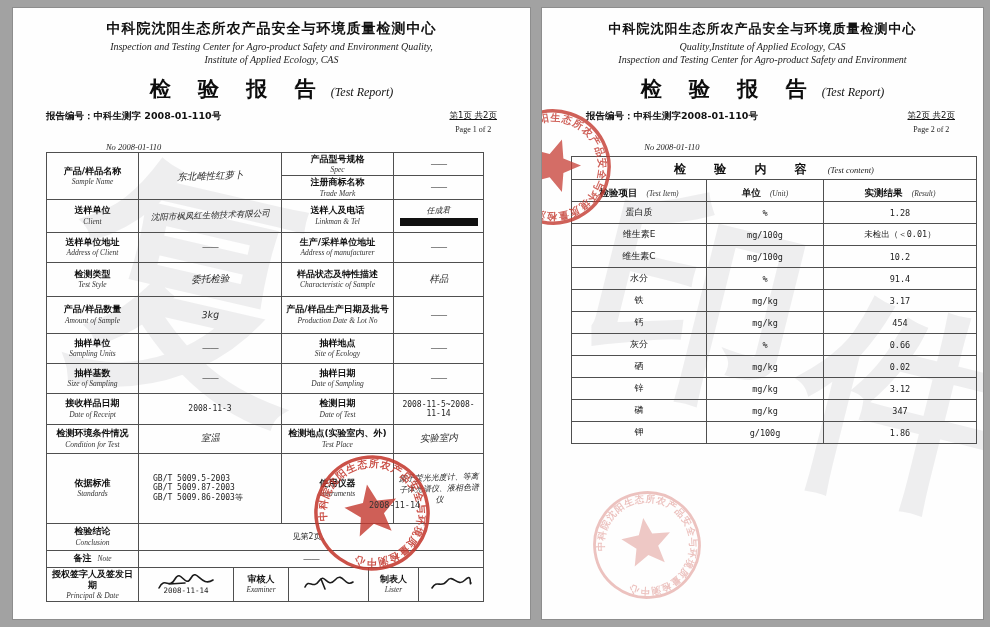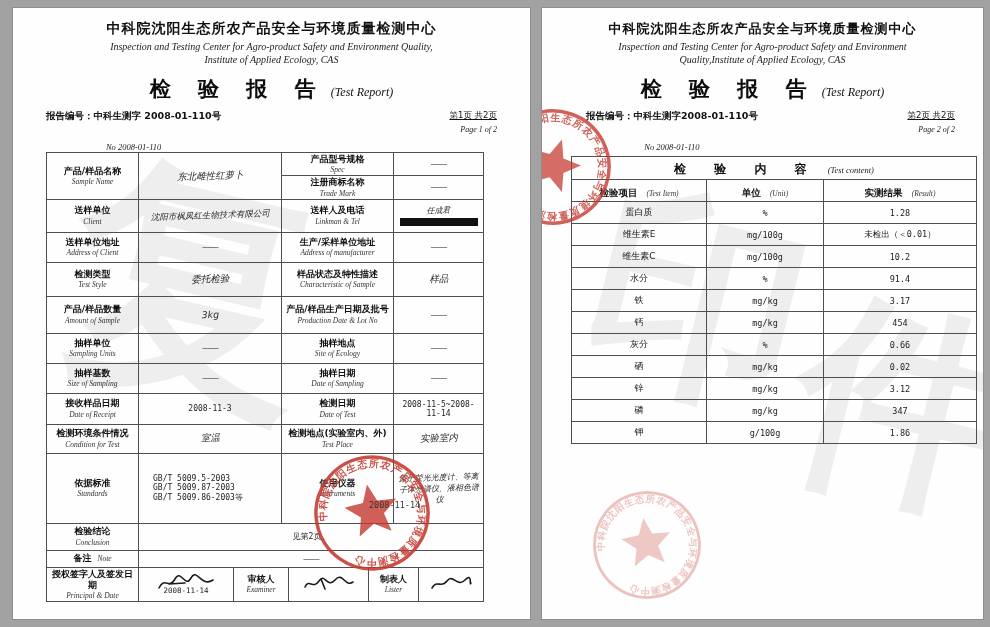--- a/index.html
+++ b/index.html
@@ -20,21 +20,21 @@
   
   .hd{text-align:center;padding-top:12px;position:relative;z-index:2;}
   .org-zh{font-size:14px;font-weight:bold;letter-spacing:1px;color:#111;}
   .org-en{font-size:10px;font-style:italic;font-family:"Liberation Serif",serif;color:#222;line-height:1.25;margin-top:3px;}
   .big-title{margin-top:9px;font-size:21px;font-weight:bold;letter-spacing:10px;color:#0d0d0d;display:inline-block;}
   .big-title-en{font-size:12px;font-weight:normal;font-style:italic;font-family:"Liberation Serif",serif;letter-spacing:0;color:#111;}
   .repline{display:flex;justify-content:space-between;align-items:flex-start;margin:7px 33px 0 33px;position:relative;z-index:2;}
   .rep-no-zh{font-size:9.5px;font-weight:bold;color:#111;text-align:left;}
   .rep-no-en{font-size:8.5px;font-style:italic;font-family:"Liberation Serif",serif;color:#222;margin-top:19px;text-align:center;}
   .pg-zh{font-size:8.5px;color:#111;text-align:right;text-decoration:underline;}
-  .pg-en{font-size:8px;font-style:italic;font-family:"Liberation Serif",serif;color:#222;margin-top:3px;text-align:right;}
+  .pg-en{font-size:8px;font-family:"Liberation Serif",serif;color:#222;margin-top:3px;text-align:center;}
 
   
   table{border-collapse:collapse;table-layout:fixed;position:relative;z-index:2;}
   .lp-table,.sig-table{margin-left:33px;width:437px;}
   .sig-table{margin-top:-1px;}
   td{border:1px solid #4f4f4f;padding:1px 2px;text-align:center;vertical-align:middle;overflow:hidden;}
   .zh{font-size:9px;font-weight:bold;color:#101010;line-height:1.25;}
   .en{font-size:7.5px;font-style:italic;font-family:"Liberation Serif",serif;color:#333;line-height:1.2;}
   .val{font-size:9px;color:#333;}
   .dash{letter-spacing:-1px;color:#444;}
@@ -311,22 +311,22 @@
   <div class="stamp-date" style="left:356px;top:492px;">2008-11-14</div>
 </div>
 
 <div class="page" id="right-page">
   <div class="watermark" style="left:48px;top:185px;font-size:215px;transform:rotate(14deg);">印</div>
   <div class="watermark" style="left:255px;top:290px;font-size:215px;transform:rotate(14deg);">件</div>
 
   <div class="hd">
     <div class="org-zh" style="font-size:13px">中科院沈阳生态所农产品安全与环境质量检测中心</div>
     <div class="org-en">
+      <div>Quality,Institute of Applied Ecology, CAS</div>
       <div>Inspection and Testing Center for Agro-product Safety and Environment</div>
-      <div>Quality,Institute of Applied Ecology, CAS</div>
     </div>
     <div>
       <span class="big-title">检 验 报 告</span>
       <span class="big-title-en">(Test Report)</span>
     </div>
   </div>
 
   <div class="repline" style="margin-left:44px;margin-right:28px;">
     <div>
       <div class="rep-no-zh">报告编号：中科生测字2008-01-110号</div>

